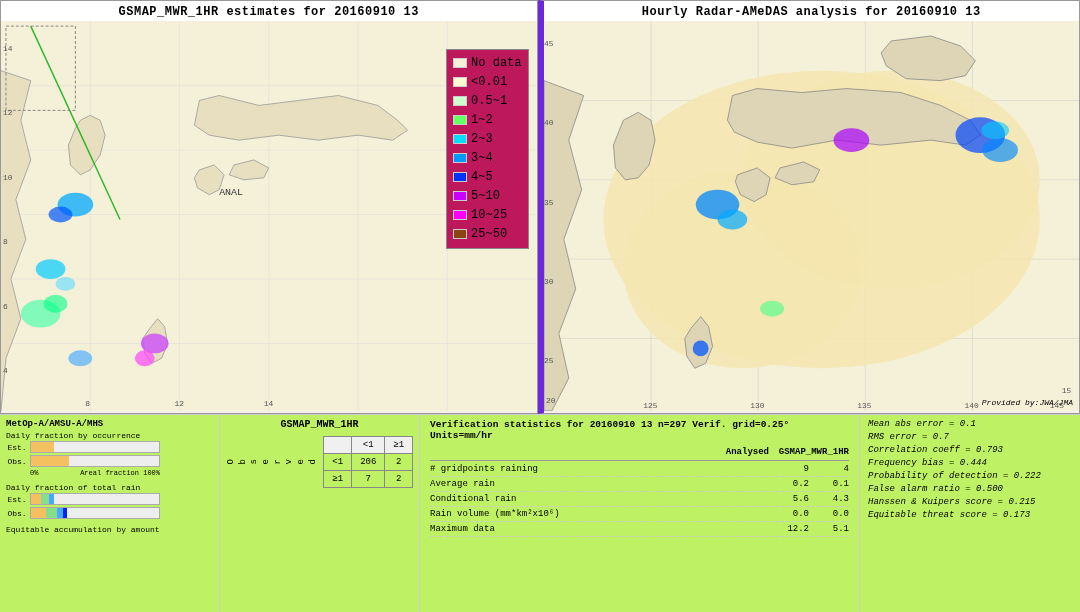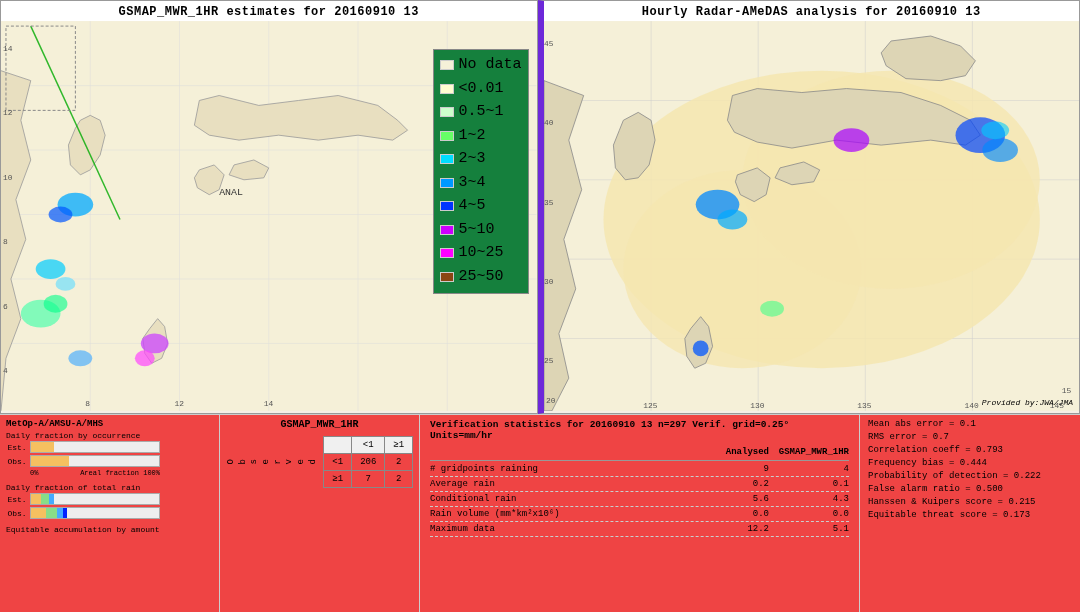--- a/index.html
+++ b/index.html
@@ -54,24 +54,24 @@
       height: calc(100% - 22px);
       position: relative;
       overflow: hidden;
     }
 
     
     .legend-box {
       position: absolute;
       top: 28px;
       right: 8px;
-      background: #15803d;
+      background: #be185d;
       border: 1px solid #888;
       padding: 4px 6px;
-      font-size: 15px;
+      font-size: 12px;
       line-height: 1.5;
     }
 
     .legend-item {
       display: flex;
       align-items: center;
       gap: 4px;
       margin-bottom: 1px;
     }
 
@@ -80,21 +80,21 @@
       height: 10px;
       display: inline-block;
       border: 1px solid #ccc;
     }
 
     
     .bottom-row {
       display: flex;
       flex-direction: row;
       height: 197px;
-      background: #ef4444;
+      background: #bef264;
     }
 
     
     .bottom-left {
       width: 220px;
       padding: 4px 6px;
       border-right: 1px solid #ccc;
       font-size: 9px;
     }
 
@@ -196,21 +196,20 @@
       font-weight: bold;
       margin-bottom: 6px;
     }
 
     .stats-row {
       display: flex;
       justify-content: flex-end;
       margin-bottom: 2px;
       border-bottom: 1px dashed #ccc;
       padding-bottom: 2px;
-      gap: 40px;
     }
 
     .stats-label {
       flex: 1;
       font-size: 9px;
     }
 
     .stats-val {
       width: 40px;
       text-align: right;
@@ -229,20 +228,21 @@
       margin-bottom: 3px;
       font-size: 9px;
       font-weight: bold;
     }
 
     
     .bottom-right-stats {
       width: 220px;
       padding: 4px 8px;
       font-size: 9px;
+      font-style: italic;
     }
 
     .brs-row {
       margin-bottom: 3px;
       font-size: 9px;
     }
 
     .provided-label {
       position: absolute;
       bottom: 4px;

